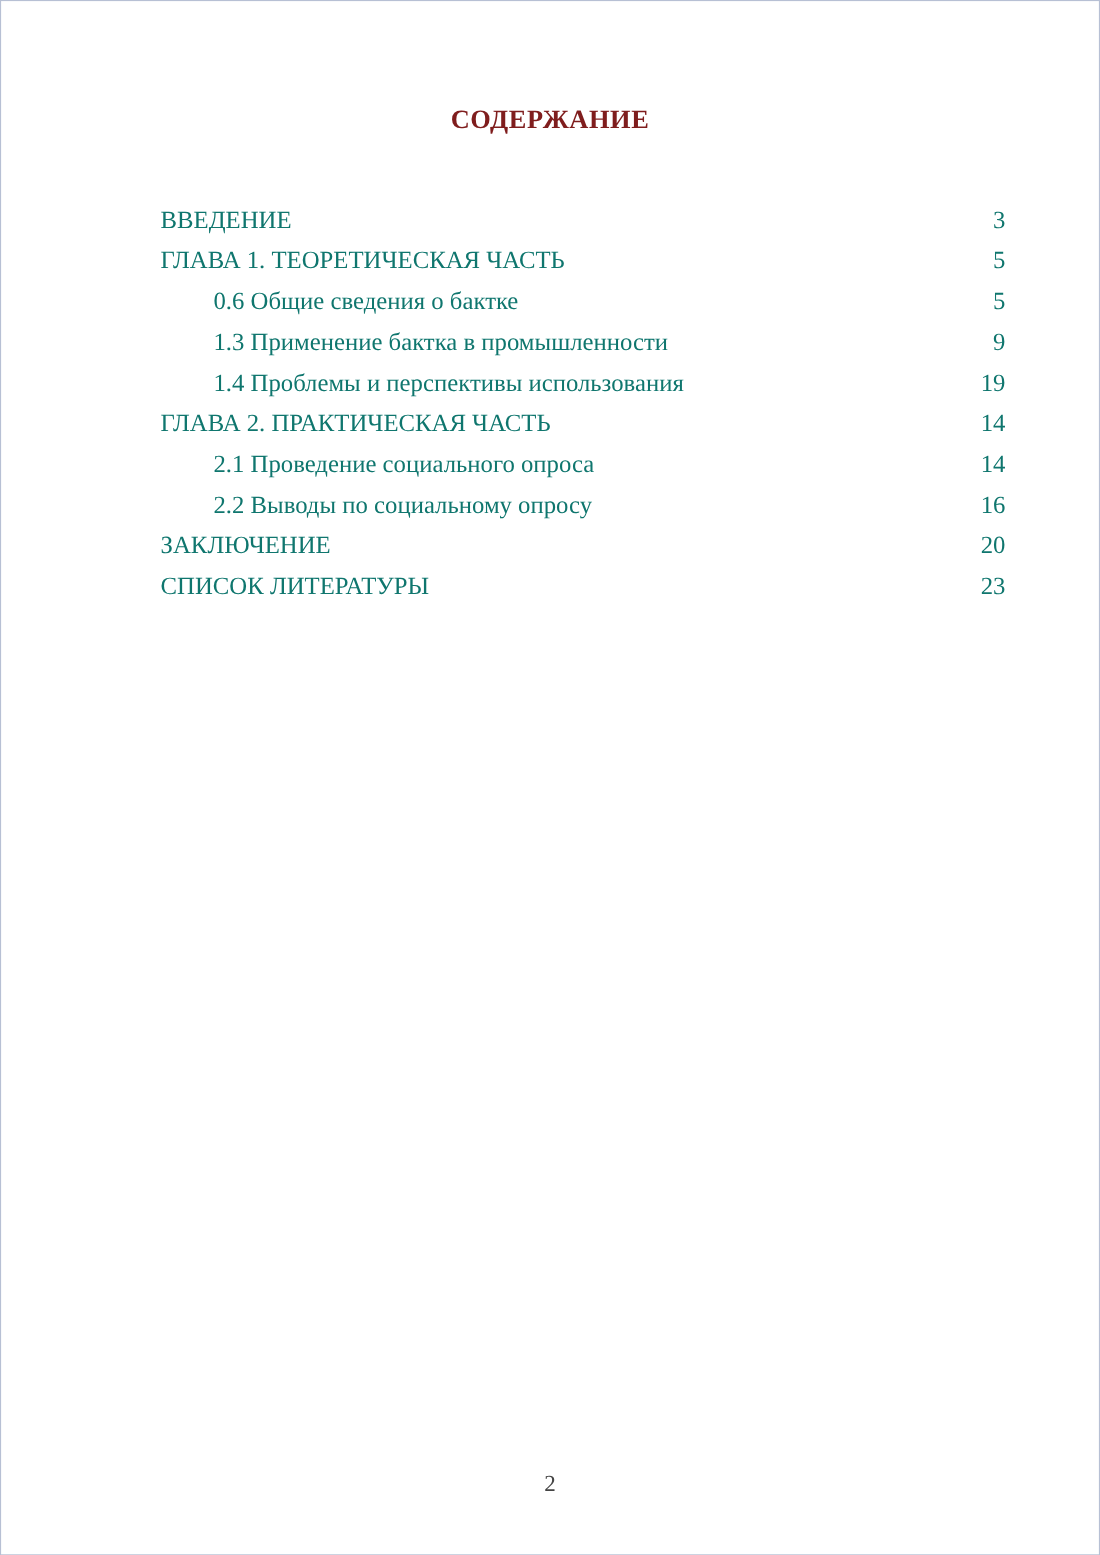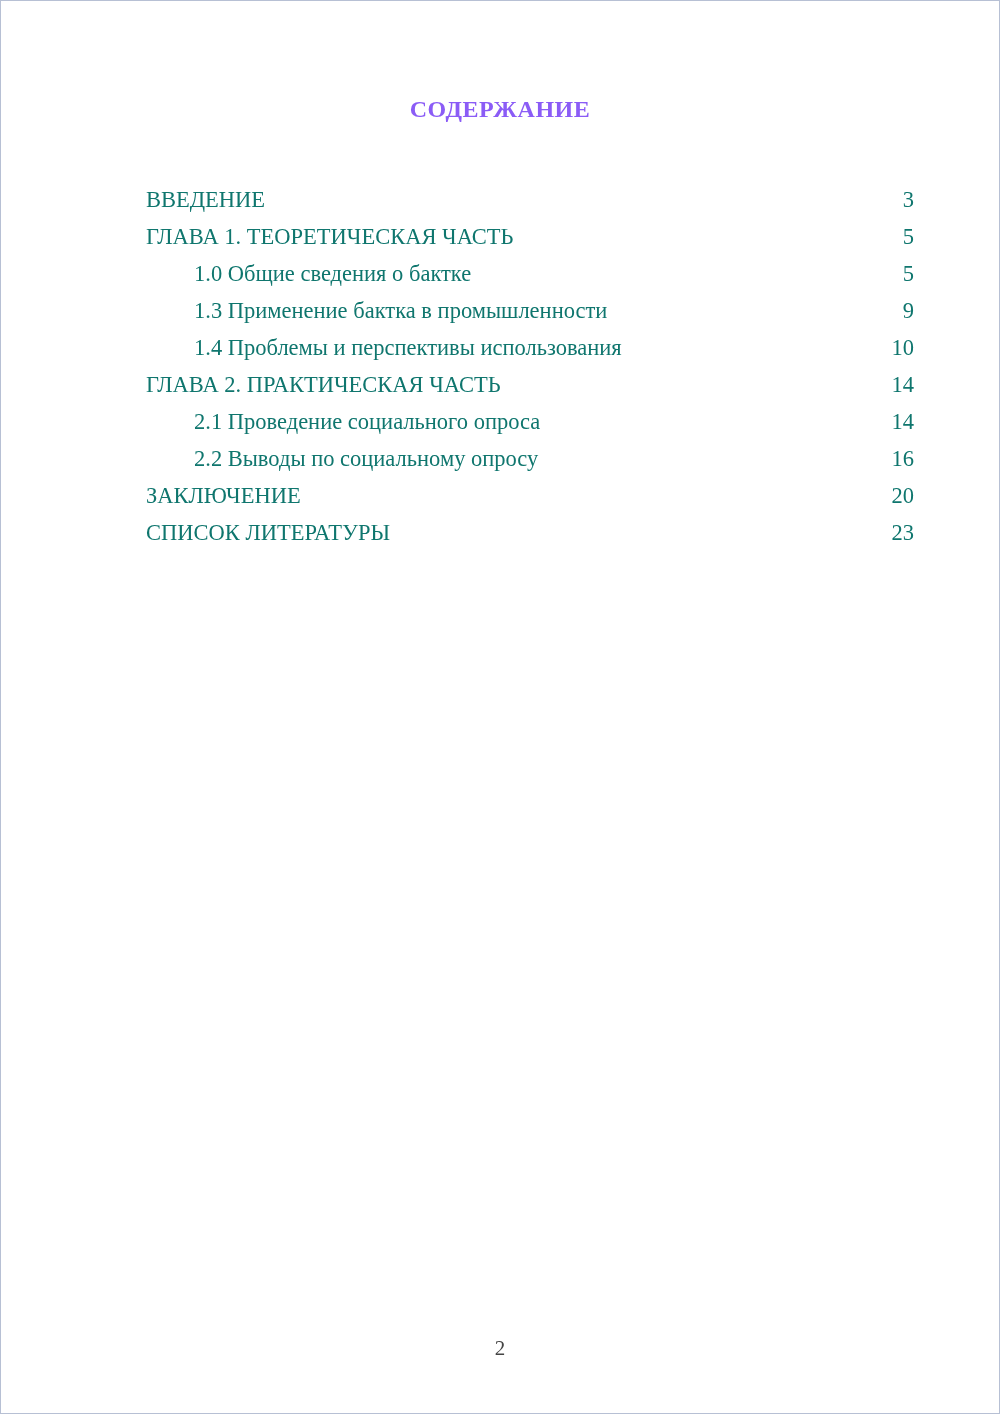--- a/index.html
+++ b/index.html
@@ -17,21 +17,21 @@
     font-family: "Liberation Serif", "DejaVu Serif", serif;
     color: #1c1c1c;
     overflow: hidden;
   }
   .doc-title {
     margin-top: 95px;
     text-align: center;
     font-size: 24px;
     font-weight: bold;
     letter-spacing: 0.5px;
-    color: #8b5cf6;
+    color: #7f1d1d;
   }
   .toc {
     margin: 58px 85px 0 145px;
   }
   .toc-row {
     display: flex;
     align-items: baseline;
     justify-content: space-between;
     font-size: 22.5px;
     line-height: 37px;
@@ -67,30 +67,30 @@
   <div class="toc" id="toc-list">
       <div class="toc-row">
     <span class="toc-label">ВВЕДЕНИЕ</span>
     <span class="toc-page">3</span>
   </div>
       <div class="toc-row">
     <span class="toc-label">ГЛАВА 1. ТЕОРЕТИЧЕСКАЯ ЧАСТЬ</span>
     <span class="toc-page">5</span>
   </div>
       <div class="toc-row level-1">
-    <span class="toc-label">1.0 Общие сведения о бактке</span>
+    <span class="toc-label">0.6 Общие сведения о бактке</span>
     <span class="toc-page">5</span>
   </div>
       <div class="toc-row level-1">
     <span class="toc-label">1.3 Применение бактка в промышленности</span>
     <span class="toc-page">9</span>
   </div>
       <div class="toc-row level-1">
     <span class="toc-label">1.4 Проблемы и перспективы использования</span>
-    <span class="toc-page">10</span>
+    <span class="toc-page">19</span>
   </div>
       <div class="toc-row">
     <span class="toc-label">ГЛАВА 2. ПРАКТИЧЕСКАЯ ЧАСТЬ</span>
     <span class="toc-page">14</span>
   </div>
       <div class="toc-row level-1">
     <span class="toc-label">2.1 Проведение социального опроса</span>
     <span class="toc-page">14</span>
   </div>
       <div class="toc-row level-1">

